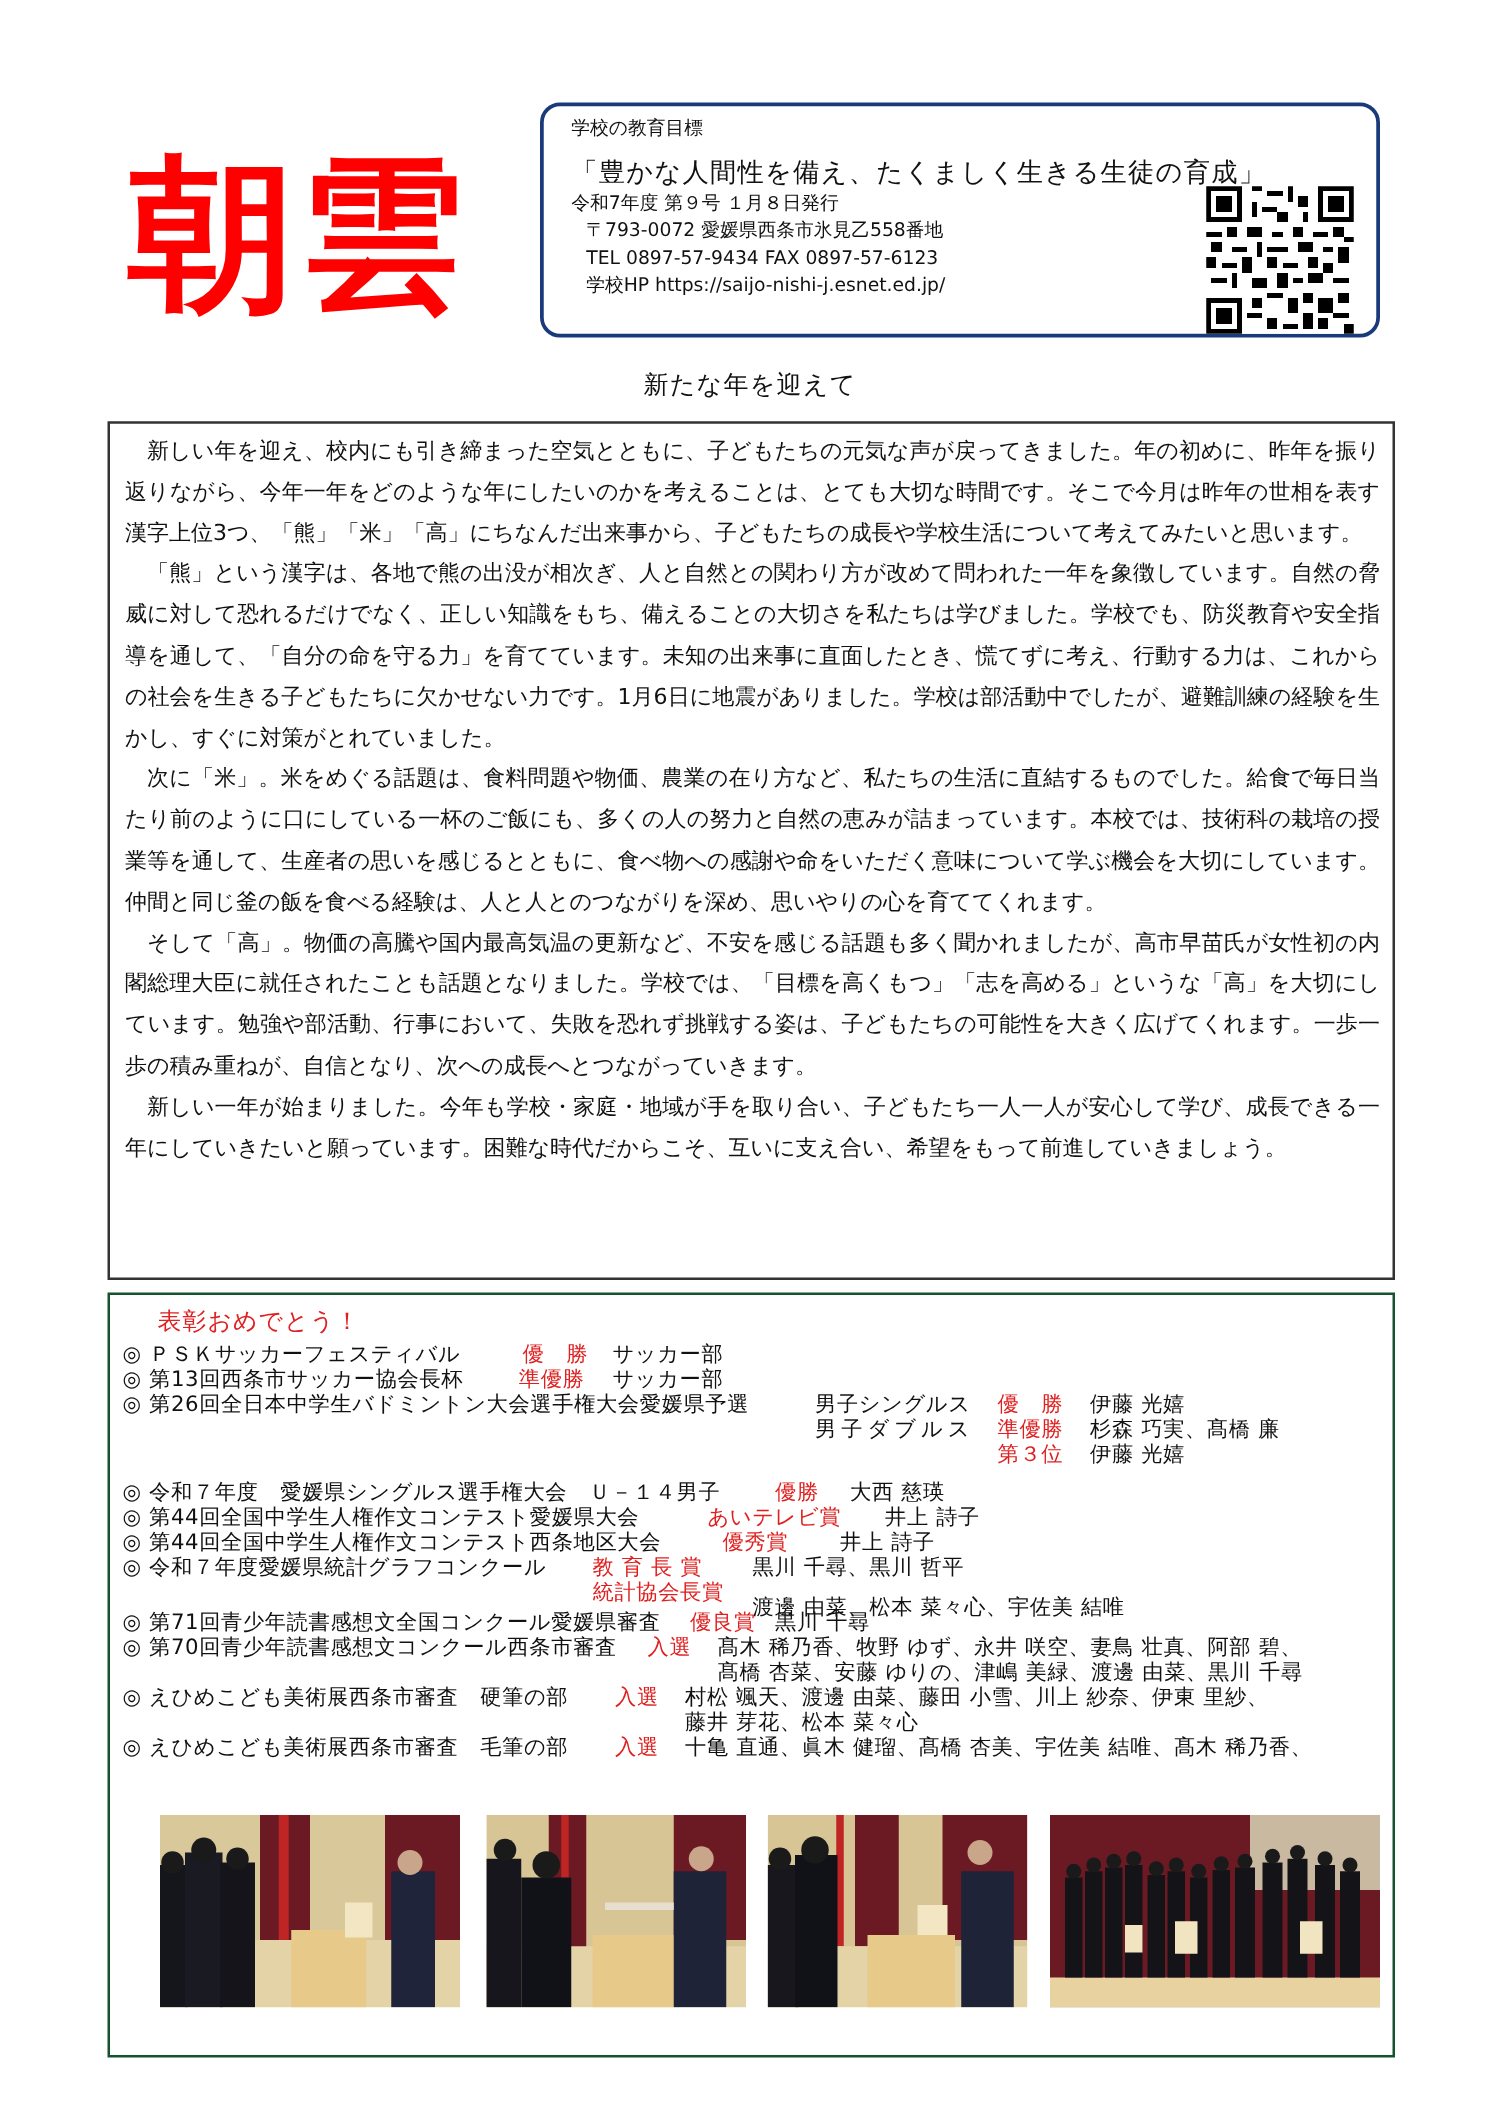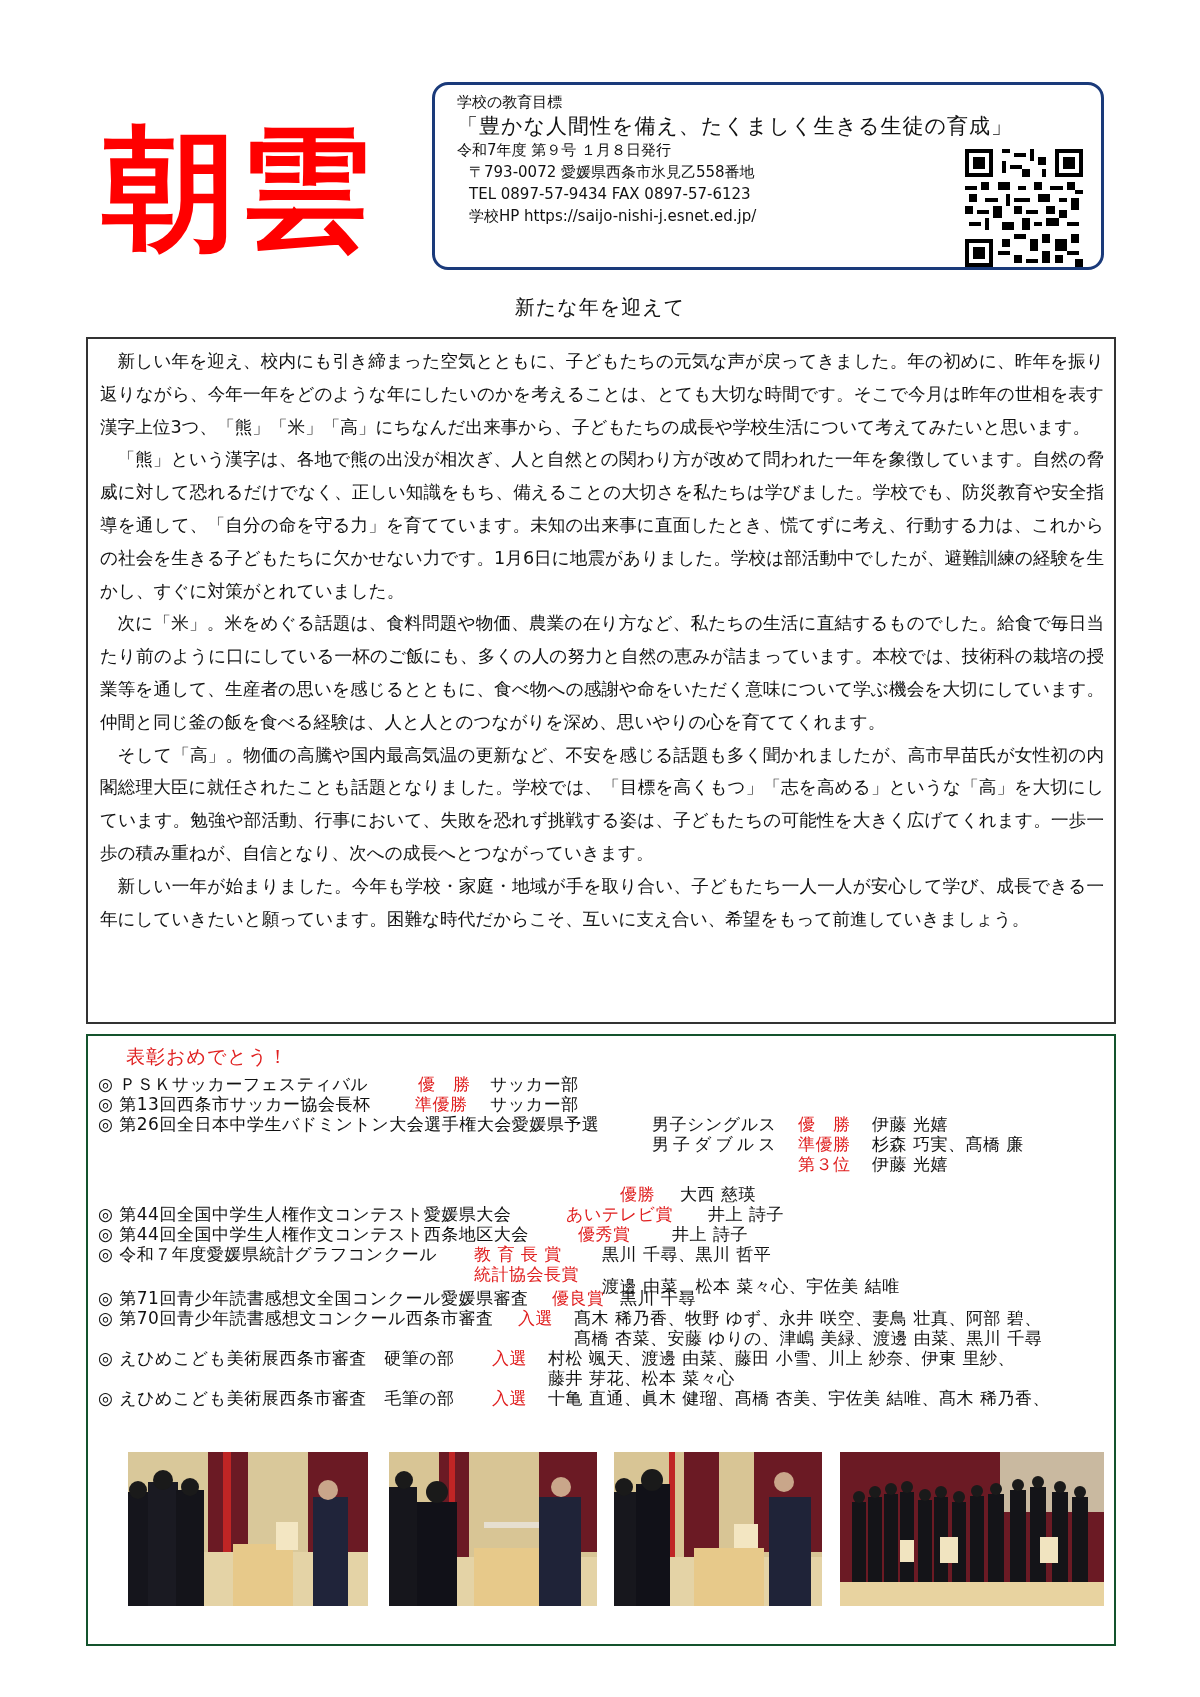--- a/index.html
+++ b/index.html
@@ -1,20 +1,20 @@
 <!DOCTYPE html>
 <html><head>
 <meta charset="utf-8">
 <style>
   html, body { margin: 0; padding: 0; background: #ffffff; }
   body { width: 1200px; height: 1697px; position: relative; font-family: "DejaVu Sans", sans-serif; color: #111; overflow: hidden; }
   .title { position: absolute; left: 103px; top: 118px; font-family: "DejaVu Sans", sans-serif; font-weight: bold; font-size: 132px; line-height: 140px; color: #ff0000; letter-spacing: 4px; }
   .info-box { position: absolute; left: 432px; top: 82px; width: 672px; height: 188px; border: 3px solid #1a3a7a; border-radius: 16px; box-sizing: border-box; padding: 6px 0 0 22px; }
   .info-box .line { font-size: 15px; line-height: 22px; white-space: nowrap; }
-  .info-box .motto { font-size: 21px; line-height: 26px; letter-spacing: 1px; }
+  .info-box .motto { font-size: 21px; line-height: 26px; letter-spacing: 1px; margin-top: 12px; }
   .info-box .indent { padding-left: 12px; }
   .qr { position: absolute; right: 18px; top: 64px; width: 118px; height: 118px; }
   .section-title { position: absolute; left: 0; width: 1200px; top: 294px; text-align: center; font-size: 20px; letter-spacing: 1px; }
   .message-box { position: absolute; left: 86px; top: 337px; width: 1030px; height: 687px; border: 2px solid #333; box-sizing: border-box; padding: 6px 10px 0 12px; }
   .message-box p { margin: 0; font-size: 17.6px; line-height: 32.8px; text-indent: 1em; text-align: justify; }
   .awards-box { position: absolute; left: 86px; top: 1034px; width: 1030px; height: 612px; border: 2px solid #14532d; box-sizing: border-box; }
   .awards-heading { position: absolute; left: 38px; top: 8px; font-size: 19px; color: #e02020; letter-spacing: 1px; }
   .award-row { position: absolute; font-size: 17px; line-height: 20px; white-space: nowrap; letter-spacing: 0.5px; }
   .red { color: #e02020; }
   .photos { position: absolute; left: 40px; top: 416px; width: 960px; height: 160px; }
@@ -133,20 +133,24 @@
   <div class="award-row red" style="left:710px; top:78px;">優　勝</div>
   <div class="award-row" style="left:784px; top:78px;">伊藤 光嬉</div>
 
   <div class="award-row" style="left:564px; top:98px; letter-spacing:4px;">男子ダブルス</div>
   <div class="award-row red" style="left:710px; top:98px;">準優勝</div>
   <div class="award-row" style="left:784px; top:98px;">杉森 巧実、髙橋 廉</div>
 
   <div class="award-row red" style="left:710px; top:118px;">第３位</div>
   <div class="award-row" style="left:784px; top:118px;">伊藤 光嬉</div>
 
+  <div class="award-row" style="left:10px; top:148px;">
+    <span>◎</span>
+    <span>令和７年度　愛媛県シングルス選手権大会　Ｕ－１４男子</span>
+  </div>
   <div class="award-row red" style="left:532px; top:148px;">優勝</div>
   <div class="award-row" style="left:592px; top:148px;">大西 慈瑛</div>
 
   <div class="award-row" style="left:10px; top:168px;">
     <span>◎</span>
     <span>第44回全国中学生人権作文コンテスト愛媛県大会</span>
   </div>
   <div class="award-row red" style="left:478px; top:168px;">あいテレビ賞</div>
   <div class="award-row" style="left:620px; top:168px;">井上 詩子</div>
 

